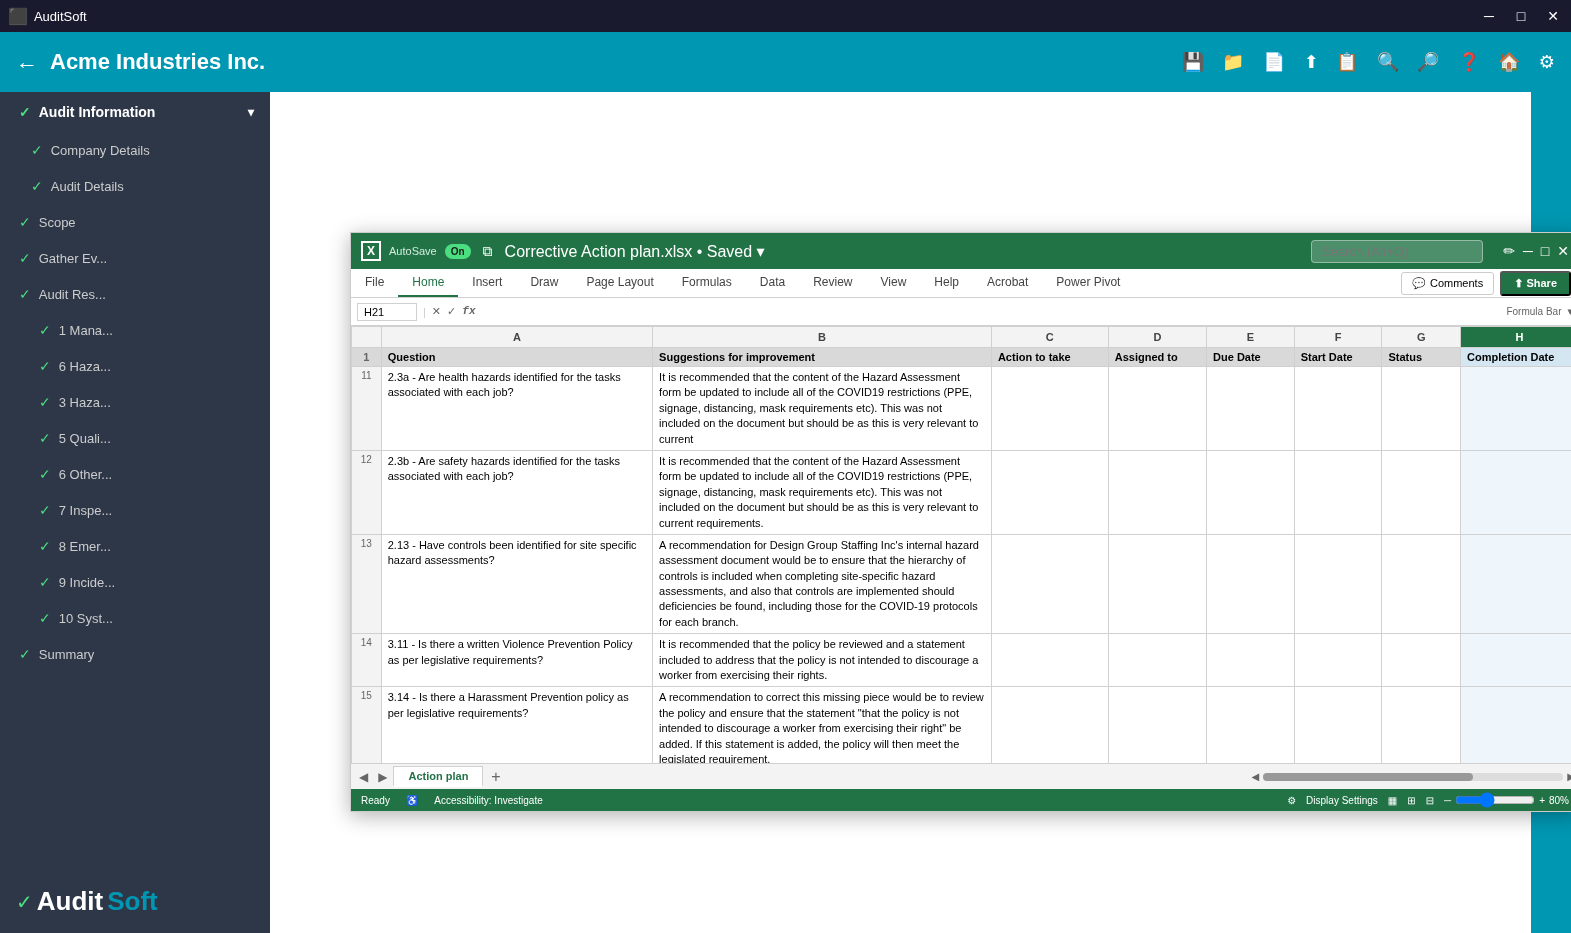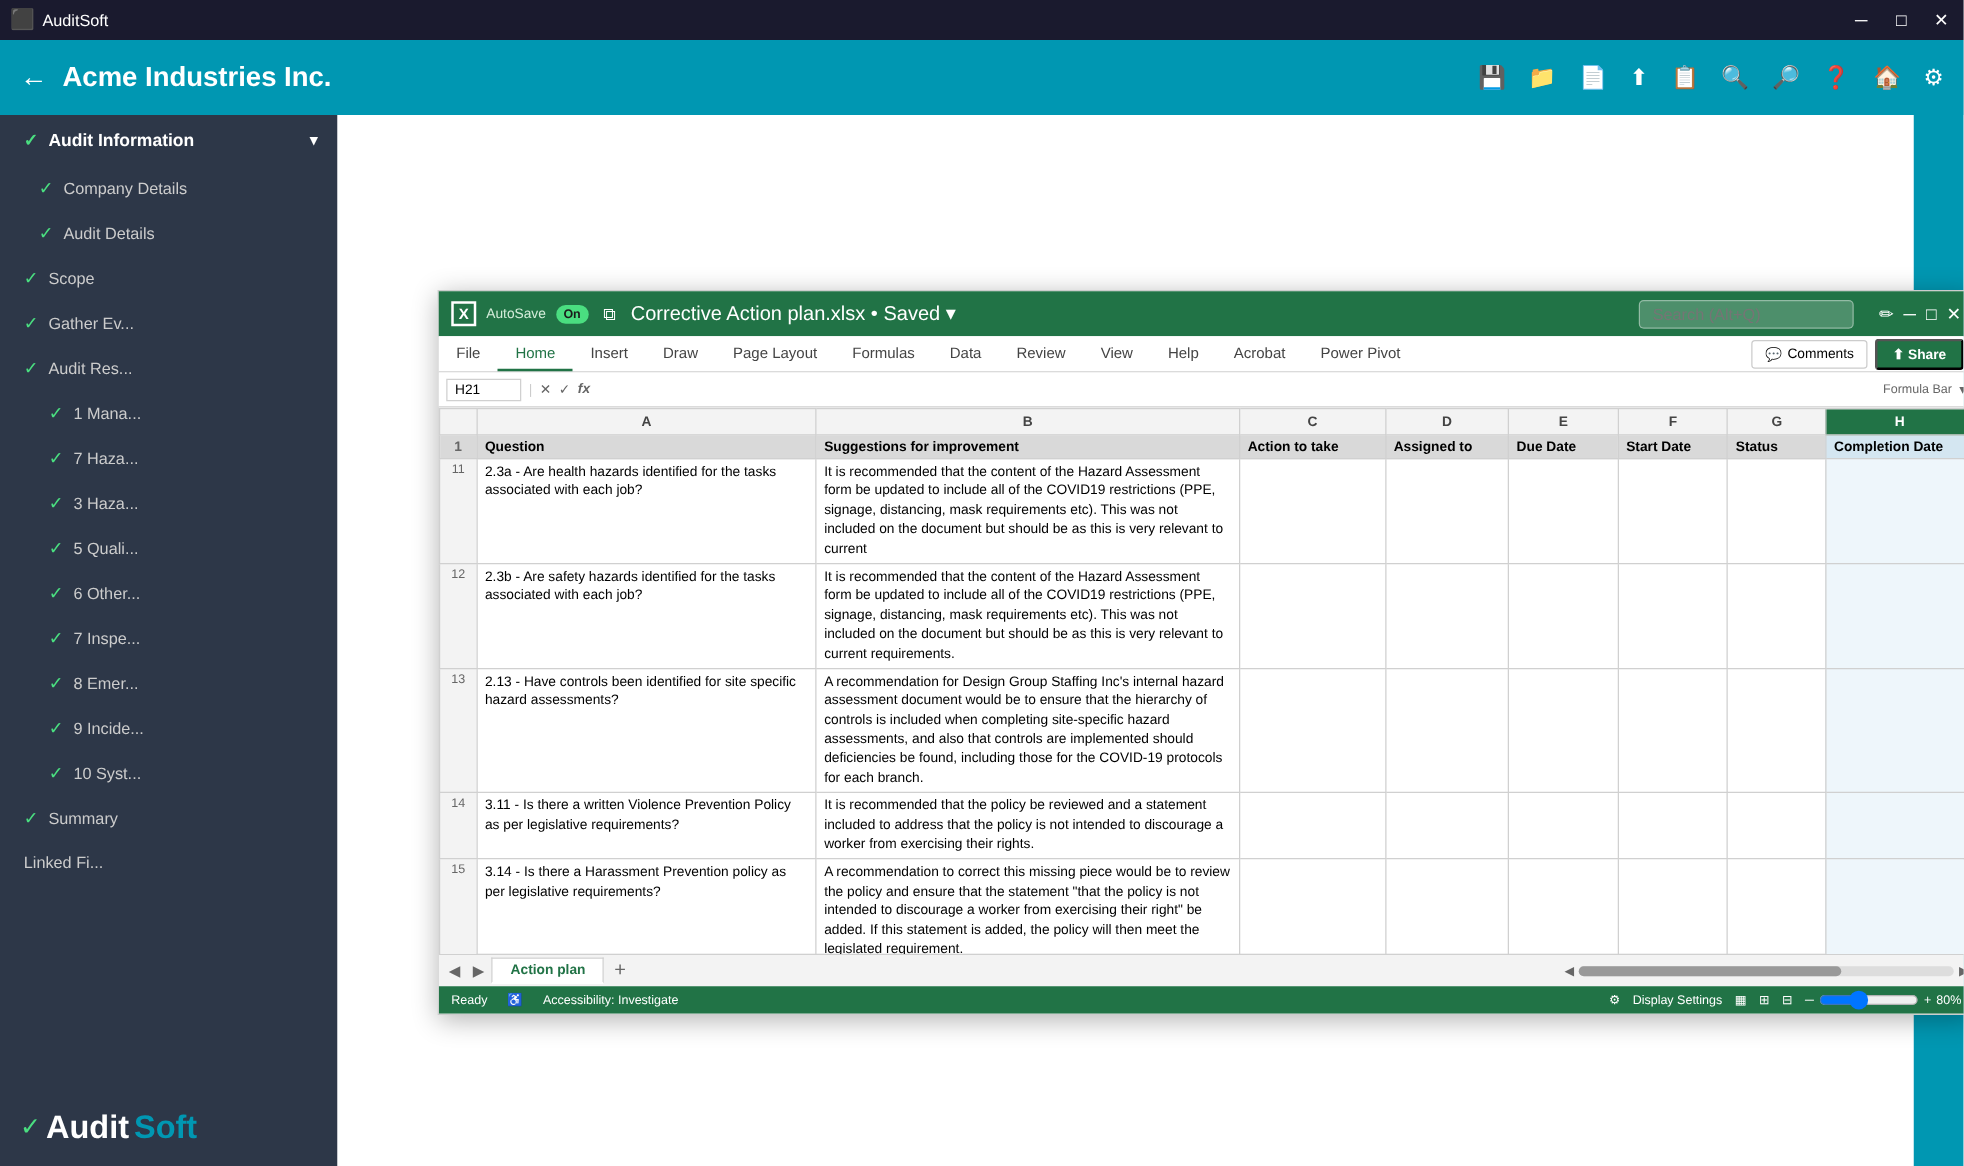--- a/index.html
+++ b/index.html
@@ -360,21 +360,21 @@
       <span>Audit Res...</span>
     </div>
 
     <div class="sidebar-item has-check" style="padding-left:36px;">
       <span class="check-icon">✓</span>
       <span>1 Mana...</span>
     </div>
 
     <div class="sidebar-item has-check" style="padding-left:36px;">
       <span class="check-icon">✓</span>
-      <span>7 Haza...</span>
+      <span>6 Haza...</span>
     </div>
 
     <div class="sidebar-item has-check" style="padding-left:36px;">
       <span class="check-icon">✓</span>
       <span>3 Haza...</span>
     </div>
 
     <div class="sidebar-item has-check" style="padding-left:36px;">
       <span class="check-icon">✓</span>
       <span>5 Quali...</span>
@@ -404,23 +404,20 @@
       <span class="check-icon">✓</span>
       <span>10 Syst...</span>
     </div>
 
 
     <div class="sidebar-item has-check">
       <span class="check-icon">✓</span>
       <span>Summary</span>
     </div>
 
-    <div class="sidebar-item">
-      <span>Linked Fi...</span>
-    </div>
 
 
     <div class="sidebar-logo">
       <span class="logo-check">✓</span>
       <span class="logo-audit">Audit</span>
       <span class="logo-soft">Soft</span>
     </div>
   </div>
 
   <div class="content-area">
@@ -469,21 +466,21 @@
           </button>
         </div>
       </div>
 
       <div class="formula-bar">
         <input class="cell-ref" type="text" value="H21" style="">
         <span style="color:#ccc;">|</span>
         <span class="formula-icons">
           <span>✕</span>
           <span>✓</span>
-          <span style="font-style:italic;font-weight:bold;">fx</span>
+          <span style="font-style:italic;font-weight:bold;font-family:Liberation Mono, monospace;">fx</span>
         </span>
         <input class="formula-input" type="text" value="" style="">
         <span style="margin-left:auto;font-size:10px;color:#666;">Formula Bar</span>
         <span style="color:#666;cursor:pointer;">▾</span>
       </div>
 
       <div class="spreadsheet">
         <div class="sheet-table-wrap">
           <table class="sheet-table">
             <thead>

